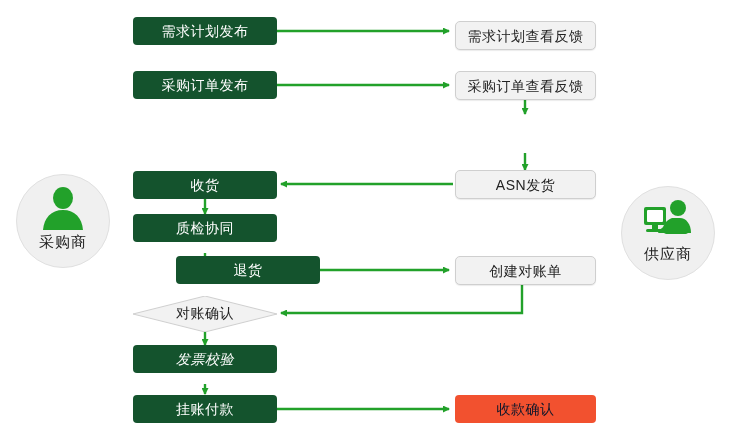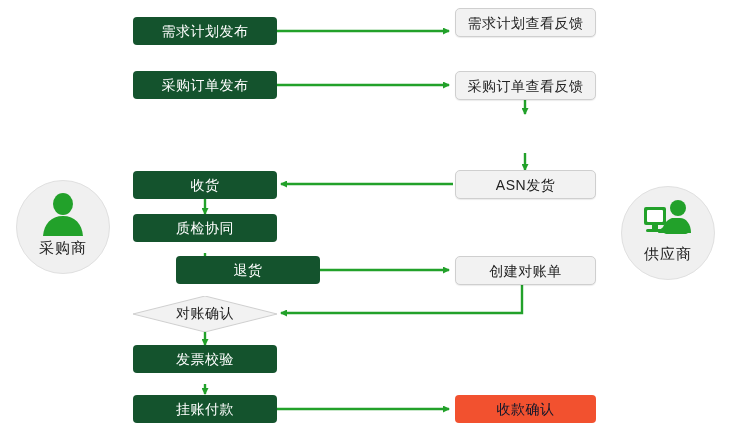--- a/index.html
+++ b/index.html
@@ -142,21 +142,21 @@
       <path d="M522,285 L522,313 L281,313"></path>
 
       <path d="M205,331 L205,345"></path>
 
       <path d="M205,384 L205,394"></path>
 
       <path d="M277,409 L449,409"></path>
     </g>
   </svg>
 
-  <div class="actor" style="left:16px; top:180px;">
+  <div class="actor" style="left:16px; top:174px;">
     <svg class="actor-icon" viewBox="0 0 52 44">
       <ellipse cx="26" cy="11" rx="10" ry="11" fill="#22a12a"></ellipse>
       <path d="M26 23 C14 23 7 31 6 43 L46 43 C45 31 38 23 26 23 Z" fill="#22a12a"></path>
     </svg>
     <div class="actor-label">采购商</div>
   </div>
 
   <div class="actor" style="left:621px; top:186px;">
     <svg class="actor-icon" viewBox="0 0 52 44">
 
@@ -194,29 +194,29 @@
     <span>退货</span>
   </div>
 
   <div class="diamond diamond-gray" style="left:133px; top:296px; width:144px; height:36px;">
     <svg class="dshape" viewBox="0 0 144 36" preserveAspectRatio="none">
       <polygon points="72,0 144,18 72,36 0,18" fill="#f2f2f2" stroke="#cfcfcf" stroke-width="1"></polygon>
     </svg>
     <span class="dlabel">对账确认</span>
   </div>
 
-  <div class="node node-green" style="left:133px; top:345px; width:144px; height:28px;">
+  <div class="node node-green" style="left:133px; top:345px; width:144px; height:28px;font-style:italic;">
     <span>发票校验</span>
   </div>
 
   <div class="node node-green" style="left:133px; top:395px; width:144px; height:28px;">
     <span>挂账付款</span>
   </div>
 
-  <div class="node node-gray" style="left:455px; top:8px; width:141px; height:29px;">
+  <div class="node node-gray" style="left:455px; top:21px; width:141px; height:29px;">
     <span>需求计划查看反馈</span>
   </div>
 
   <div class="node node-gray" style="left:455px; top:71px; width:141px; height:29px;">
     <span>采购订单查看反馈</span>
   </div>
 
 
   <div class="node node-gray" style="left:455px; top:170px; width:141px; height:29px;">
     <span>ASN发货</span>

